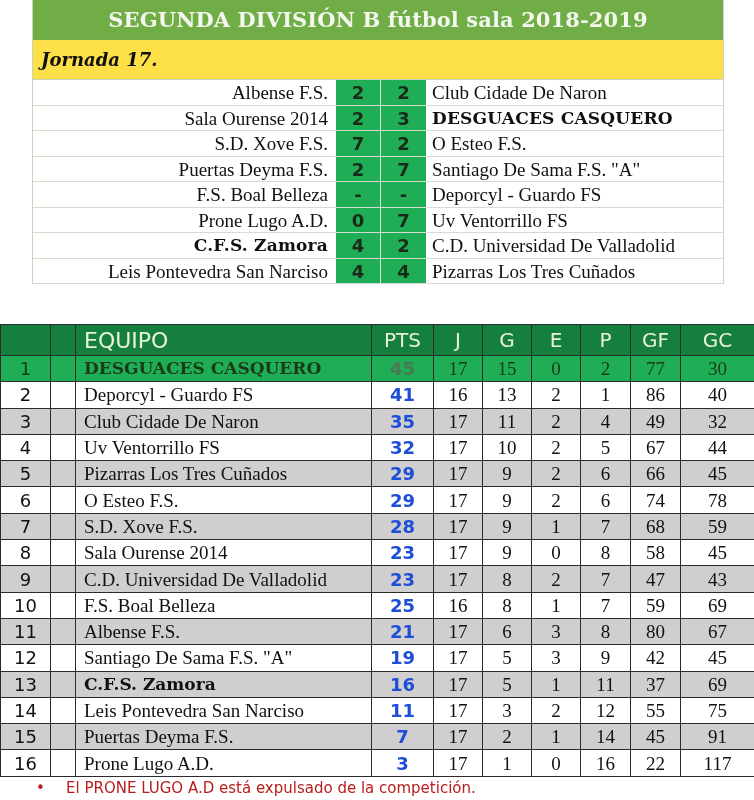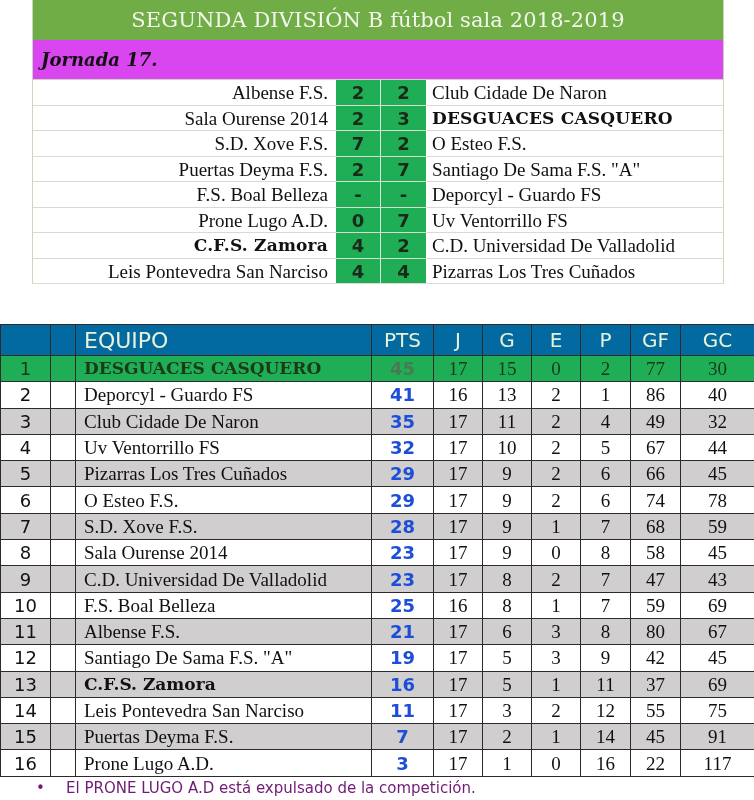--- a/index.html
+++ b/index.html
@@ -1,44 +1,44 @@
 <!DOCTYPE html>
 <html><head>
 <meta charset="utf-8">
 <style>
   html, body { margin: 0; padding: 0; background: #ffffff; }
   body { width: 754px; height: 800px; position: relative; overflow: hidden; font-family: "Liberation Serif", serif; color: #111; }
 
   
   .results { position: absolute; left: 32px; top: 0; width: 690px; border-right: 1px solid #c9d6bd; border-left: 1px solid #c9d6bd; }
-  .results-title { height: 40px; background: #70ad47; color: #f4f7ee; font-family: "DejaVu Serif", serif; font-weight: normal; font-size: 21px; text-align: center; line-height: 40px; letter-spacing: 0.1px; }
-  .results-sub { height: 40px; background: #d946ef; border-bottom: 1px solid #c9d6bd; font-family: "DejaVu Serif", serif; font-weight: bold; font-style: italic; font-size: 18px; line-height: 40px; padding-left: 8px; box-sizing: border-box; }
+  .results-title { height: 40px; background: #70ad47; color: #f4f7ee; font-family: "DejaVu Serif", serif; font-weight: bold; font-size: 21px; text-align: center; line-height: 40px; letter-spacing: 0.1px; }
+  .results-sub { height: 40px; background: #fde047; border-bottom: 1px solid #c9d6bd; font-family: "DejaVu Serif", serif; font-weight: bold; font-style: italic; font-size: 18px; line-height: 40px; padding-left: 8px; box-sizing: border-box; }
   .match { display: flex; height: 25.5px; border-bottom: 1px solid #d6dccf; box-sizing: border-box; background: #fff; }
   .match .home { width: 303px; text-align: right; padding-right: 8px; box-sizing: border-box; font-size: 19px; line-height: 25px; white-space: nowrap; }
   .match .score { width: 45px; background: #1fae55; border-right: 1px solid #d9f0e0; box-sizing: border-box; text-align: center; font-family: "DejaVu Sans", sans-serif; font-weight: bold; font-size: 18px; line-height: 25px; color: #1a2a1a; }
   .match .score.last { border-right: none; }
   .match .away { flex: 1; padding-left: 6px; font-size: 19px; line-height: 25px; white-space: nowrap; }
   .bold-team { font-family: "DejaVu Serif", serif; font-weight: bold; font-size: 17px !important; letter-spacing: 0.2px; }
 
   
   .standings { position: absolute; left: 0; top: 324px; width: 754px; border-collapse: collapse; table-layout: fixed; }
   .standings th, .standings td { border: 1px solid #2b2b2b; padding: 0; box-sizing: border-box; }
-  .standings thead th { background: #0369a1; color: #e8f2d8; font-family: "DejaVu Sans", sans-serif; font-weight: normal; font-size: 20px; height: 31px; text-align: center; }
+  .standings thead th { background: #15803d; color: #e8f2d8; font-family: "DejaVu Sans", sans-serif; font-weight: normal; font-size: 20px; height: 31px; text-align: center; }
   .standings thead th.team-h { text-align: left; padding-left: 8px; font-size: 22px; }
   .standings td { height: 26.3px; text-align: center; font-size: 19px; line-height: 25px; }
   .standings td.pos { font-family: "DejaVu Sans", sans-serif; font-size: 18px; }
   .standings td.team { text-align: left; padding-left: 8px; white-space: nowrap; }
   .standings td.pts { font-family: "DejaVu Sans", sans-serif; font-weight: bold; color: #1d4ed8; font-size: 18px; }
   .standings tr.odd td { background: #d0cece; }
   .standings tr.even td { background: #ffffff; }
   .standings tr.leader td { background: #1fae55; color: #1a3a1a; }
   .standings tr.leader td.pts { color: #4a7a55; }
   .standings td.team.b { font-family: "DejaVu Serif", serif; font-weight: bold; font-size: 17px; }
 
-  .note { position: absolute; left: 36px; top: 778px; font-family: "DejaVu Sans", sans-serif; font-size: 15px; line-height: 20px; color: #701a75; }
+  .note { position: absolute; left: 36px; top: 778px; font-family: "DejaVu Sans", sans-serif; font-size: 15px; line-height: 20px; color: #b91c1c; }
   .note .bullet { display: inline-block; width: 30px; }
 </style>
 </head>
 <body>
 
 <div class="results">
   <div class="results-title">SEGUNDA DIVISIÓN B fútbol sala 2018-2019</div>
   <div class="results-sub">Jornada 17.</div>
   <div id="matches">
       <div class="match">

